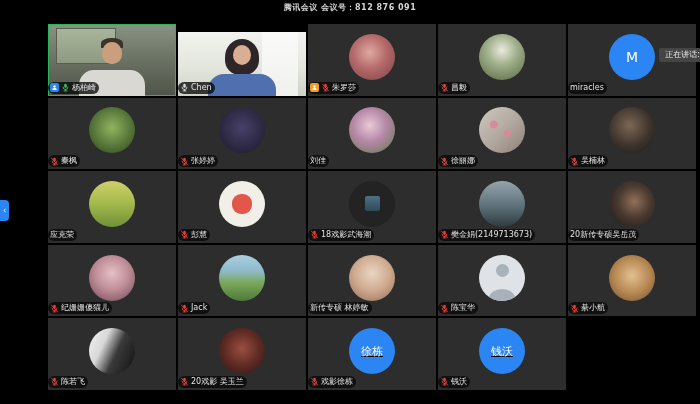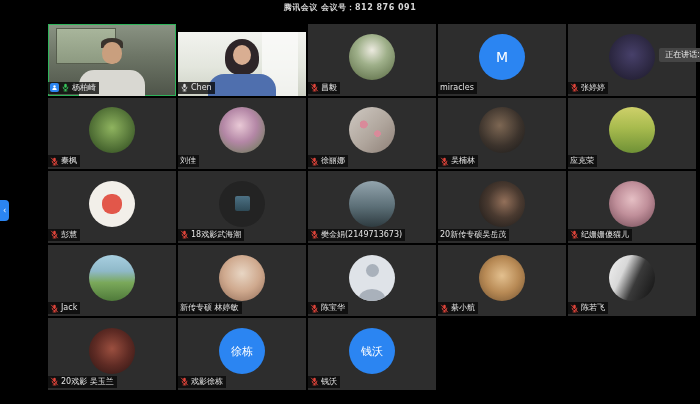--- a/index.html
+++ b/index.html
@@ -15,21 +15,21 @@
         gap:2px;background:#000;}
   .tile{position:relative;background:#2d2d2d;overflow:hidden;}
   .tile.speaking{outline:1px solid #2eb35a;outline-offset:-1px;}
   
   .avatar{position:absolute;left:50%;top:50%;width:46px;height:46px;margin:-26px 0 0 -23px;
           border-radius:50%;display:flex;align-items:center;justify-content:center;overflow:hidden;}
   .av-txt{color:#fff;font-size:11px;}
   .t4 .av-txt{font-size:14px;}
   
   .label{position:absolute;left:0;bottom:2px;max-width:96%;display:flex;align-items:center;gap:2px;
-         background:rgba(8,8,8,.78);padding:1px 3px 1px 2px;white-space:nowrap;overflow:hidden;}
+         background:rgba(8,8,8,.78);padding:1px 3px 1px 2px;white-space:nowrap;overflow:hidden;border-radius:6px;}
   .nm{color:#e3e3e3;font-size:8px;line-height:10px;}
   .mic{width:9px;height:9px;flex:0 0 auto;}
   .mic rect{fill:currentColor;}
   .mic .s{stroke:currentColor;fill:none;stroke-width:1;stroke-linecap:round;}
   .mic-muted{color:#e0443a;}
   .mic-active{color:#35c759;}
   .mic-on{color:#d9d9d9;}
   .badge{width:9px;height:9px;border-radius:2px;flex:0 0 auto;display:flex;align-items:center;justify-content:center;}
   .b-blue{background:#2b85f2;}
   .b-orange{background:#f59a23;}
@@ -77,21 +77,21 @@
   .t15 .avatar{background:radial-gradient(circle at 50% 40%,#e5bfc4 0%,#c08f9a 45%,#6e4652 100%);}
   .t16 .avatar{background:radial-gradient(circle at 50% 50%,#d0455a 0%,#93263a 55%,#3f1520 100%);}
   .t17 .avatar{background:linear-gradient(180deg,#a8cfe0 0%,#8fb9c9 35%,#7aa85a 60%,#4f7a3a 100%);}
   .t18 .avatar{background:radial-gradient(circle at 50% 40%,#e8d6c4 0%,#cfa98e 50%,#8f6a55 100%);}
   .t19 .avatar{background:#dfe3e8;}
   .t19 .avatar::before{content:"";position:absolute;top:9px;width:13px;height:13px;border-radius:50%;background:#a9b1bb;}
   .t19 .avatar::after{content:"";position:absolute;bottom:-6px;width:26px;height:18px;border-radius:50% 50% 0 0;background:#a9b1bb;}
   .t20 .avatar{background:radial-gradient(circle at 50% 45%,#e3c08f 0%,#b88a55 50%,#6e4f2e 100%);}
   .t21 .avatar{background:linear-gradient(115deg,#f2f2f2 0%,#d8d8d8 32%,#3a3a3a 58%,#101010 100%);}
   .t22 .avatar{background:radial-gradient(circle at 50% 45%,#9b4f3f 0%,#5f2b24 50%,#2a1412 100%);}
-  .t23 .avatar,.t24 .avatar{background:#2b85f2;}
+  .t23 .avatar,.t24 .avatar{background:#2b85f2;text-decoration:underline;}
   
   .speak-indicator{position:absolute;top:48px;right:-6px;background:#454545;color:#e8e8e8;
       font-size:8px;line-height:10px;padding:2px 6px;border-radius:2px;white-space:nowrap;}
   .side-tab{position:absolute;left:0;top:200px;width:9px;height:21px;background:#2b85f2;
       border-radius:0 4px 4px 0;display:flex;align-items:center;justify-content:center;
       color:#fff;font-size:8px;cursor:pointer;}
 </style>
 </head>
 <body>
 
@@ -131,20 +131,39 @@
       <div class="label">
         <svg class="mic mic-on" viewBox="0 0 10 10">
           <rect x="3.6" y="0.8" width="2.8" height="4.6" rx="1.4"></rect>
           <path class="s" d="M2.3 4.6a2.7 2.7 0 0 0 5.4 0"></path>
           <line class="s" x1="5" y1="7.3" x2="5" y2="8.6"></line>
           <line class="s" x1="3.4" y1="8.8" x2="6.6" y2="8.8"></line>
         </svg>
         <span class="nm">Chen</span>
       </div>
     </div>
+    <div class="tile t2">
+      <div class="avatar"></div>
+      <div class="label">
+        <span class="badge b-orange">
+          <svg viewBox="0 0 10 10">
+            <circle cx="5" cy="3.6" r="1.7" fill="#fff"></circle>
+            <path d="M1.8 8.6a3.2 3.2 0 0 1 6.4 0z" fill="#fff"></path>
+          </svg>
+        </span>
+        <svg class="mic mic-muted" viewBox="0 0 10 10">
+          <rect x="3.6" y="0.8" width="2.8" height="4.6" rx="1.4"></rect>
+          <path class="s" d="M2.3 4.6a2.7 2.7 0 0 0 5.4 0"></path>
+          <line class="s" x1="5" y1="7.3" x2="5" y2="8.6"></line>
+          <line class="s" x1="3.4" y1="8.8" x2="6.6" y2="8.8"></line>
+          <line class="s" x1="1.6" y1="1.2" x2="8.4" y2="8.8"></line>
+        </svg>
+        <span class="nm">朱罗莎</span>
+      </div>
+    </div>
     <div class="tile t3">
       <div class="avatar"></div>
       <div class="label">
         <svg class="mic mic-muted" viewBox="0 0 10 10">
           <rect x="3.6" y="0.8" width="2.8" height="4.6" rx="1.4"></rect>
           <path class="s" d="M2.3 4.6a2.7 2.7 0 0 0 5.4 0"></path>
           <line class="s" x1="5" y1="7.3" x2="5" y2="8.6"></line>
           <line class="s" x1="3.4" y1="8.8" x2="6.6" y2="8.8"></line>
           <line class="s" x1="1.6" y1="1.2" x2="8.4" y2="8.8"></line>
         </svg>
@@ -152,44 +171,44 @@
       </div>
     </div>
     <div class="tile t4">
       <div class="avatar">
         <span class="av-txt">M</span>
       </div>
       <div class="label">
         <span class="nm">miracles</span>
       </div>
     </div>
+    <div class="tile t5">
+      <div class="avatar"></div>
+      <div class="label">
+        <svg class="mic mic-muted" viewBox="0 0 10 10">
+          <rect x="3.6" y="0.8" width="2.8" height="4.6" rx="1.4"></rect>
+          <path class="s" d="M2.3 4.6a2.7 2.7 0 0 0 5.4 0"></path>
+          <line class="s" x1="5" y1="7.3" x2="5" y2="8.6"></line>
+          <line class="s" x1="3.4" y1="8.8" x2="6.6" y2="8.8"></line>
+          <line class="s" x1="1.6" y1="1.2" x2="8.4" y2="8.8"></line>
+        </svg>
+        <span class="nm">秦枫</span>
+      </div>
+    </div>
     <div class="tile t6">
       <div class="avatar"></div>
       <div class="label">
         <svg class="mic mic-muted" viewBox="0 0 10 10">
           <rect x="3.6" y="0.8" width="2.8" height="4.6" rx="1.4"></rect>
           <path class="s" d="M2.3 4.6a2.7 2.7 0 0 0 5.4 0"></path>
           <line class="s" x1="5" y1="7.3" x2="5" y2="8.6"></line>
           <line class="s" x1="3.4" y1="8.8" x2="6.6" y2="8.8"></line>
           <line class="s" x1="1.6" y1="1.2" x2="8.4" y2="8.8"></line>
         </svg>
         <span class="nm">张婷婷</span>
-      </div>
-    </div>
-    <div class="tile t5">
-      <div class="avatar"></div>
-      <div class="label">
-        <svg class="mic mic-muted" viewBox="0 0 10 10">
-          <rect x="3.6" y="0.8" width="2.8" height="4.6" rx="1.4"></rect>
-          <path class="s" d="M2.3 4.6a2.7 2.7 0 0 0 5.4 0"></path>
-          <line class="s" x1="5" y1="7.3" x2="5" y2="8.6"></line>
-          <line class="s" x1="3.4" y1="8.8" x2="6.6" y2="8.8"></line>
-          <line class="s" x1="1.6" y1="1.2" x2="8.4" y2="8.8"></line>
-        </svg>
-        <span class="nm">秦枫</span>
       </div>
     </div>
     <div class="tile t7">
       <div class="avatar"></div>
       <div class="label">
         <span class="nm">刘佳</span>
       </div>
     </div>
     <div class="tile t8">
       <div class="avatar"></div>

